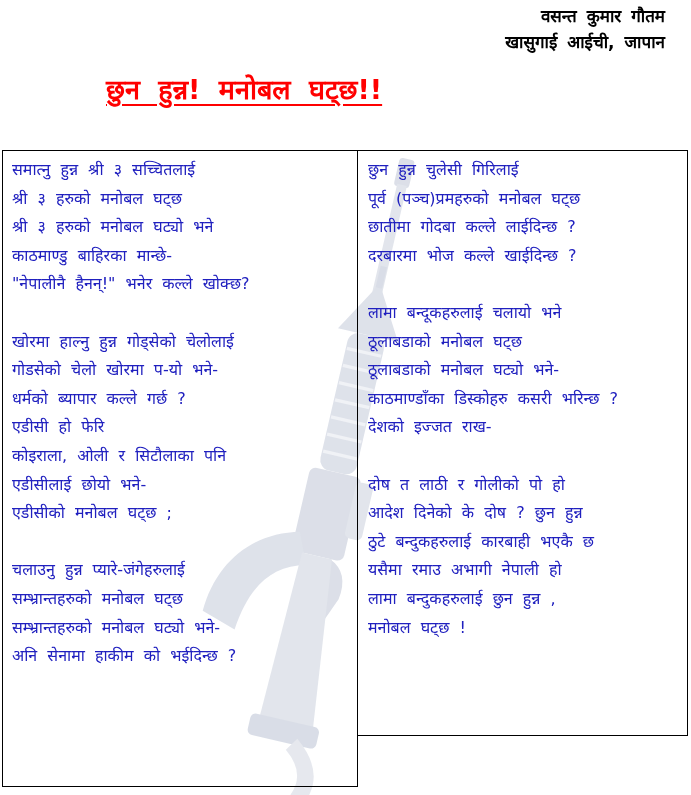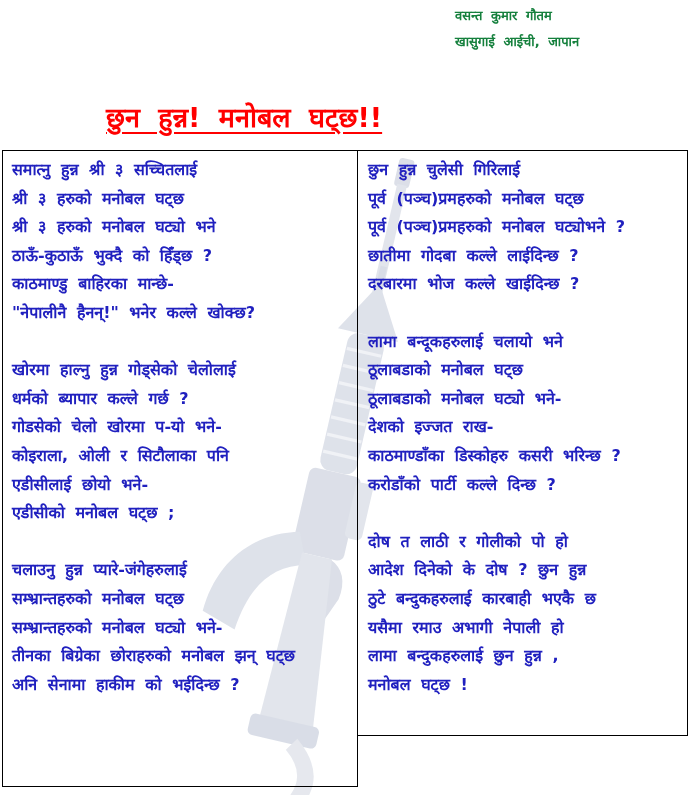--- a/index.html
+++ b/index.html
@@ -5,44 +5,43 @@
   html,body{margin:0;padding:0;}
   body{
     width:691px;height:795px;
     background:#ffffff;
     position:relative;
     overflow:hidden;
     font-family:"DejaVu Sans",sans-serif;
   }
   .author-block{
     position:absolute;top:3px;left:455px;width:210px;
-    color:#15803d;font-weight:bold;font-size:13px;line-height:26px;
-    word-spacing:4px;white-space:nowrap;z-index:3;
+    color:#000000;font-weight:bold;font-size:17px;line-height:26px;
+    word-spacing:4px;white-space:nowrap;z-index:3;text-align:right;
   }
   .page-title{
     position:absolute;top:70px;left:106px;
     color:#ff0000;font-weight:bold;font-size:27px;
     word-spacing:9px;white-space:nowrap;z-index:3;
     text-decoration:underline;
     text-decoration-thickness:2px;
     text-underline-offset:5px;
-    margin-top:28px;
   }
   .poem-box{
     position:absolute;top:150px;
     border:1px solid #000;
     box-sizing:border-box;
     background:transparent;
     z-index:2;
     overflow:hidden;
   }
   .poem-box.left{left:2px;width:356px;height:637px;padding:5px 2px 0 9px;}
   .poem-box.right{left:357px;width:331px;height:586px;padding:5px 2px 0 10px;}
   .poem-line{
-    color:#2020bf;font-weight:bold;font-size:16px;
+    color:#2020bf;font-weight:normal;font-size:16px;
     line-height:28.6px;height:28.6px;
     word-spacing:5px;white-space:nowrap;
   }
   .watermark{
     position:absolute;left:175px;top:150px;width:380px;height:660px;
     z-index:1;transform:rotate(13deg);transform-origin:50% 30%;
     opacity:0.85;pointer-events:none;
   }
 </style>
 </head>
@@ -90,51 +89,48 @@
   <div>वसन्त कुमार गौतम</div>
   <div>खासुगाई आईची, जापान</div>
 </div>
 
 <div class="page-title">छुन हुन्न! मनोबल घट्छ!!</div>
 
 <div class="poem-box left">
     <div class="poem-line">समात्नु हुन्न श्री ३ सच्चितलाई</div>
     <div class="poem-line">श्री ३ हरुको मनोबल घट्छ</div>
     <div class="poem-line">श्री ३ हरुको मनोबल घट्यो भने</div>
-    <div class="poem-line">ठाऊँ-कुठाऊँ भुक्दै को हिँड्छ ?</div>
     <div class="poem-line">काठमाण्डु बाहिरका मान्छे-</div>
     <div class="poem-line">"नेपालीनै हैनन्!" भनेर कल्ले खोक्छ?</div>
     <div class="poem-line"></div>
     <div class="poem-line">खोरमा हाल्नु हुन्न गोड्सेको चेलोलाई</div>
+    <div class="poem-line">गोडसेको चेलो खोरमा प-यो भने-</div>
     <div class="poem-line">धर्मको ब्यापार कल्ले गर्छ ?</div>
-    <div class="poem-line">गोडसेको चेलो खोरमा प-यो भने-</div>
+    <div class="poem-line">एडीसी हो फेरि</div>
     <div class="poem-line">कोइराला, ओली र सिटौलाका पनि</div>
     <div class="poem-line">एडीसीलाई छोयो भने-</div>
     <div class="poem-line">एडीसीको मनोबल घट्छ  ;</div>
     <div class="poem-line"></div>
     <div class="poem-line">चलाउनु हुन्न प्यारे-जंगेहरुलाई</div>
     <div class="poem-line">सम्भ्रान्तहरुको मनोबल घट्छ</div>
     <div class="poem-line">सम्भ्रान्तहरुको मनोबल घट्यो भने-</div>
-    <div class="poem-line">तीनका बिग्रेका छोराहरुको मनोबल झन् घट्छ</div>
     <div class="poem-line">अनि सेनामा हाकीम को भईदिन्छ  ?</div>
   </div>
 
 <div class="poem-box right">
     <div class="poem-line">छुन हुन्न चुलेसी गिरिलाई</div>
     <div class="poem-line">पूर्व (पञ्च)प्रमहरुको मनोबल घट्छ</div>
-    <div class="poem-line">पूर्व (पञ्च)प्रमहरुको मनोबल घट्योभने ?</div>
     <div class="poem-line">छातीमा गोदबा कल्ले लाईदिन्छ ?</div>
     <div class="poem-line">दरबारमा भोज कल्ले खाईदिन्छ  ?</div>
     <div class="poem-line"></div>
     <div class="poem-line">लामा बन्दूकहरुलाई चलायो भने</div>
     <div class="poem-line">ठूलाबडाको मनोबल घट्छ</div>
     <div class="poem-line">ठूलाबडाको मनोबल घट्यो भने-</div>
+    <div class="poem-line">काठमाण्डाँका डिस्कोहरु कसरी भरिन्छ  ?</div>
     <div class="poem-line">देशको इज्जत राख-</div>
-    <div class="poem-line">काठमाण्डाँका डिस्कोहरु कसरी भरिन्छ  ?</div>
-    <div class="poem-line">करोडाँको पार्टी कल्ले दिन्छ ?</div>
     <div class="poem-line"></div>
     <div class="poem-line">दोष त लाठी र गोलीको पो हो</div>
     <div class="poem-line">आदेश दिनेको के दोष ? छुन हुन्न</div>
     <div class="poem-line">ठुटे बन्दुकहरुलाई कारबाही भएकै छ</div>
     <div class="poem-line">यसैमा रमाउ अभागी नेपाली हो</div>
     <div class="poem-line">लामा बन्दुकहरुलाई छुन हुन्न ,</div>
     <div class="poem-line">मनोबल घट्छ  !</div>
   </div>
 
 </body></html>

